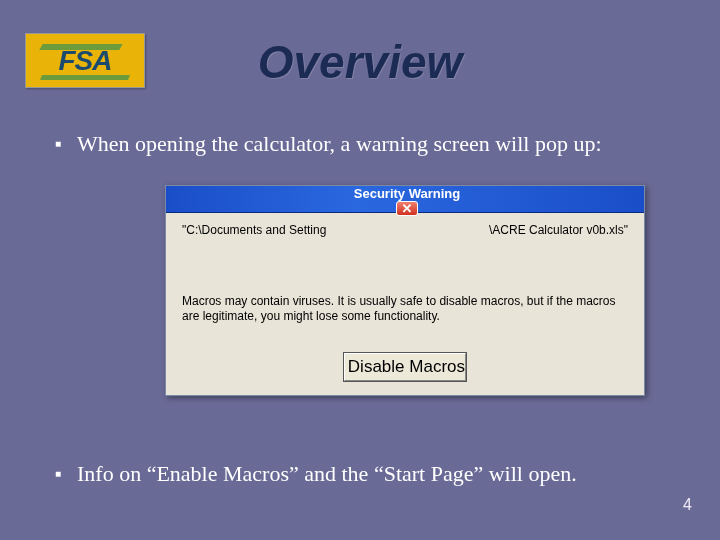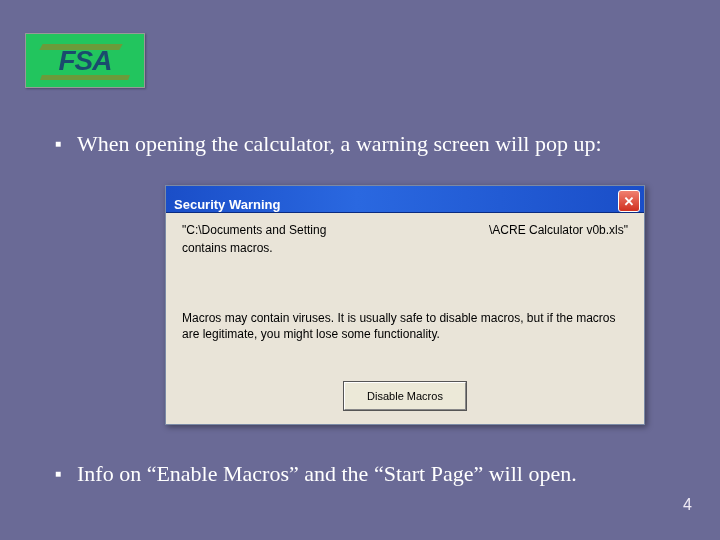--- a/index.html
+++ b/index.html
@@ -17,21 +17,21 @@
     height: 540px;
     position: relative;
     box-sizing: border-box;
   }
   .logo {
     position: absolute;
     left: 25px;
     top: 33px;
     width: 120px;
     height: 55px;
-    background: #22c55e;
+    background: #eab308;
     border: 1px solid #999;
     box-shadow: 1px 1px 2px rgba(0,0,0,0.3);
     display: flex;
     flex-direction: column;
     justify-content: center;
     align-items: center;
     padding: 0 5px;
     box-sizing: border-box;
   }
   .logo-text {
@@ -111,27 +111,28 @@
   .dialog {
     background: #e9e4d8;
     border: 1px solid #7b8aa6;
     box-shadow: 2px 2px 6px rgba(0,0,0,0.4);
   }
   .titlebar {
     height: 26px;
     background: linear-gradient(to right, #1a4ec8, #2a68e0 40%, #1a4ec8);
     border-bottom: 1px solid #0a2a80;
     display: flex;
-    align-items: flex-end;
+    align-items: center;
     justify-content: space-between;
     padding: 0 4px 0 8px;
     color: #fff;
     font-weight: bold;
     font-size: 13px;
     font-family: Tahoma, sans-serif;
+    flex-direction: column;
   }
   .close-btn {
     width: 20px;
     height: 20px;
     background: linear-gradient(to bottom, #f08070, #d03020);
     border: 1px solid #fff;
     border-radius: 3px;
     color: #fff;
     display: flex;
     align-items: center;
@@ -148,43 +149,43 @@
     font-size: 12px;
     line-height: 1.3;
   }
   .path-row {
     display: flex;
     justify-content: space-between;
     margin-bottom: 2px;
   }
   .macro-note {
     margin-top: 55px;
-    margin-bottom: 24px;
+    margin-bottom: 12px;
   }
   .button-row {
     display: flex;
     justify-content: center;
     gap: 20px;
     padding: 6px 14px 14px 14px;
   }
   .dlg-btn {
     width: 120px;
     height: 26px;
     background: #ece9d8;
     border-top: 1px solid #fff;
     border-left: 1px solid #fff;
     border-right: 1px solid #888;
     border-bottom: 1px solid #888;
     box-shadow: 0 0 0 1px #555;
     color: #000;
     font-family: "Microsoft Sans Serif", Arial, sans-serif;
-    font-size: 11px;
-    display: flex;
-    align-items: center;
-    justify-content: center;
+    font-size: 17px;
+    display: flex;
+    align-items: center;
+    justify-content: flex-end;
     text-decoration: underline;
     text-decoration-color: transparent;
   }
   .dlg-btn span { text-decoration: underline; text-decoration-skip-ink: none; }
   .dlg-btn .plain { text-decoration: none; }
   .dlg-btn.highlighted {
     outline: 4px solid #ff7a1a;
     outline-offset: -1px;
   }
   .second-bullet {
@@ -204,20 +205,21 @@
 </style>
 </head>
 <body>
 
 <div class="slide">
 
   <div class="logo">
     <div class="logo-text">FSA</div>
   </div>
 
+  <div class="title">Overview</div>
 
   <div class="bullets">
     <div class="bullet-row">
       <div class="bullet-glyph">■</div>
       <div class="bullet-text">When opening the calculator, a warning screen will pop up:</div>
     </div>
   </div>
 
   <div class="dialog-wrap">
     <div class="dialog">
@@ -225,21 +227,20 @@
         <span>Security Warning</span>
         <div class="close-btn">
           <span>✕</span>
         </div>
       </div>
       <div class="dialog-body">
         <div class="path-row">
           <span>"C:\Documents and Setting</span>
           <span>\ACRE Calculator v0b.xls"</span>
         </div>
-        <div>contains macros.</div>
         <div class="macro-note">Macros may contain viruses. It is usually safe to disable macros, but if the macros are legitimate, you might lose some functionality.</div>
       </div>
       <div class="button-row">
         <div class="dlg-btn">
           <span class="plain">Disable Macros</span>
         </div>
       </div>
     </div>
   </div>
 

